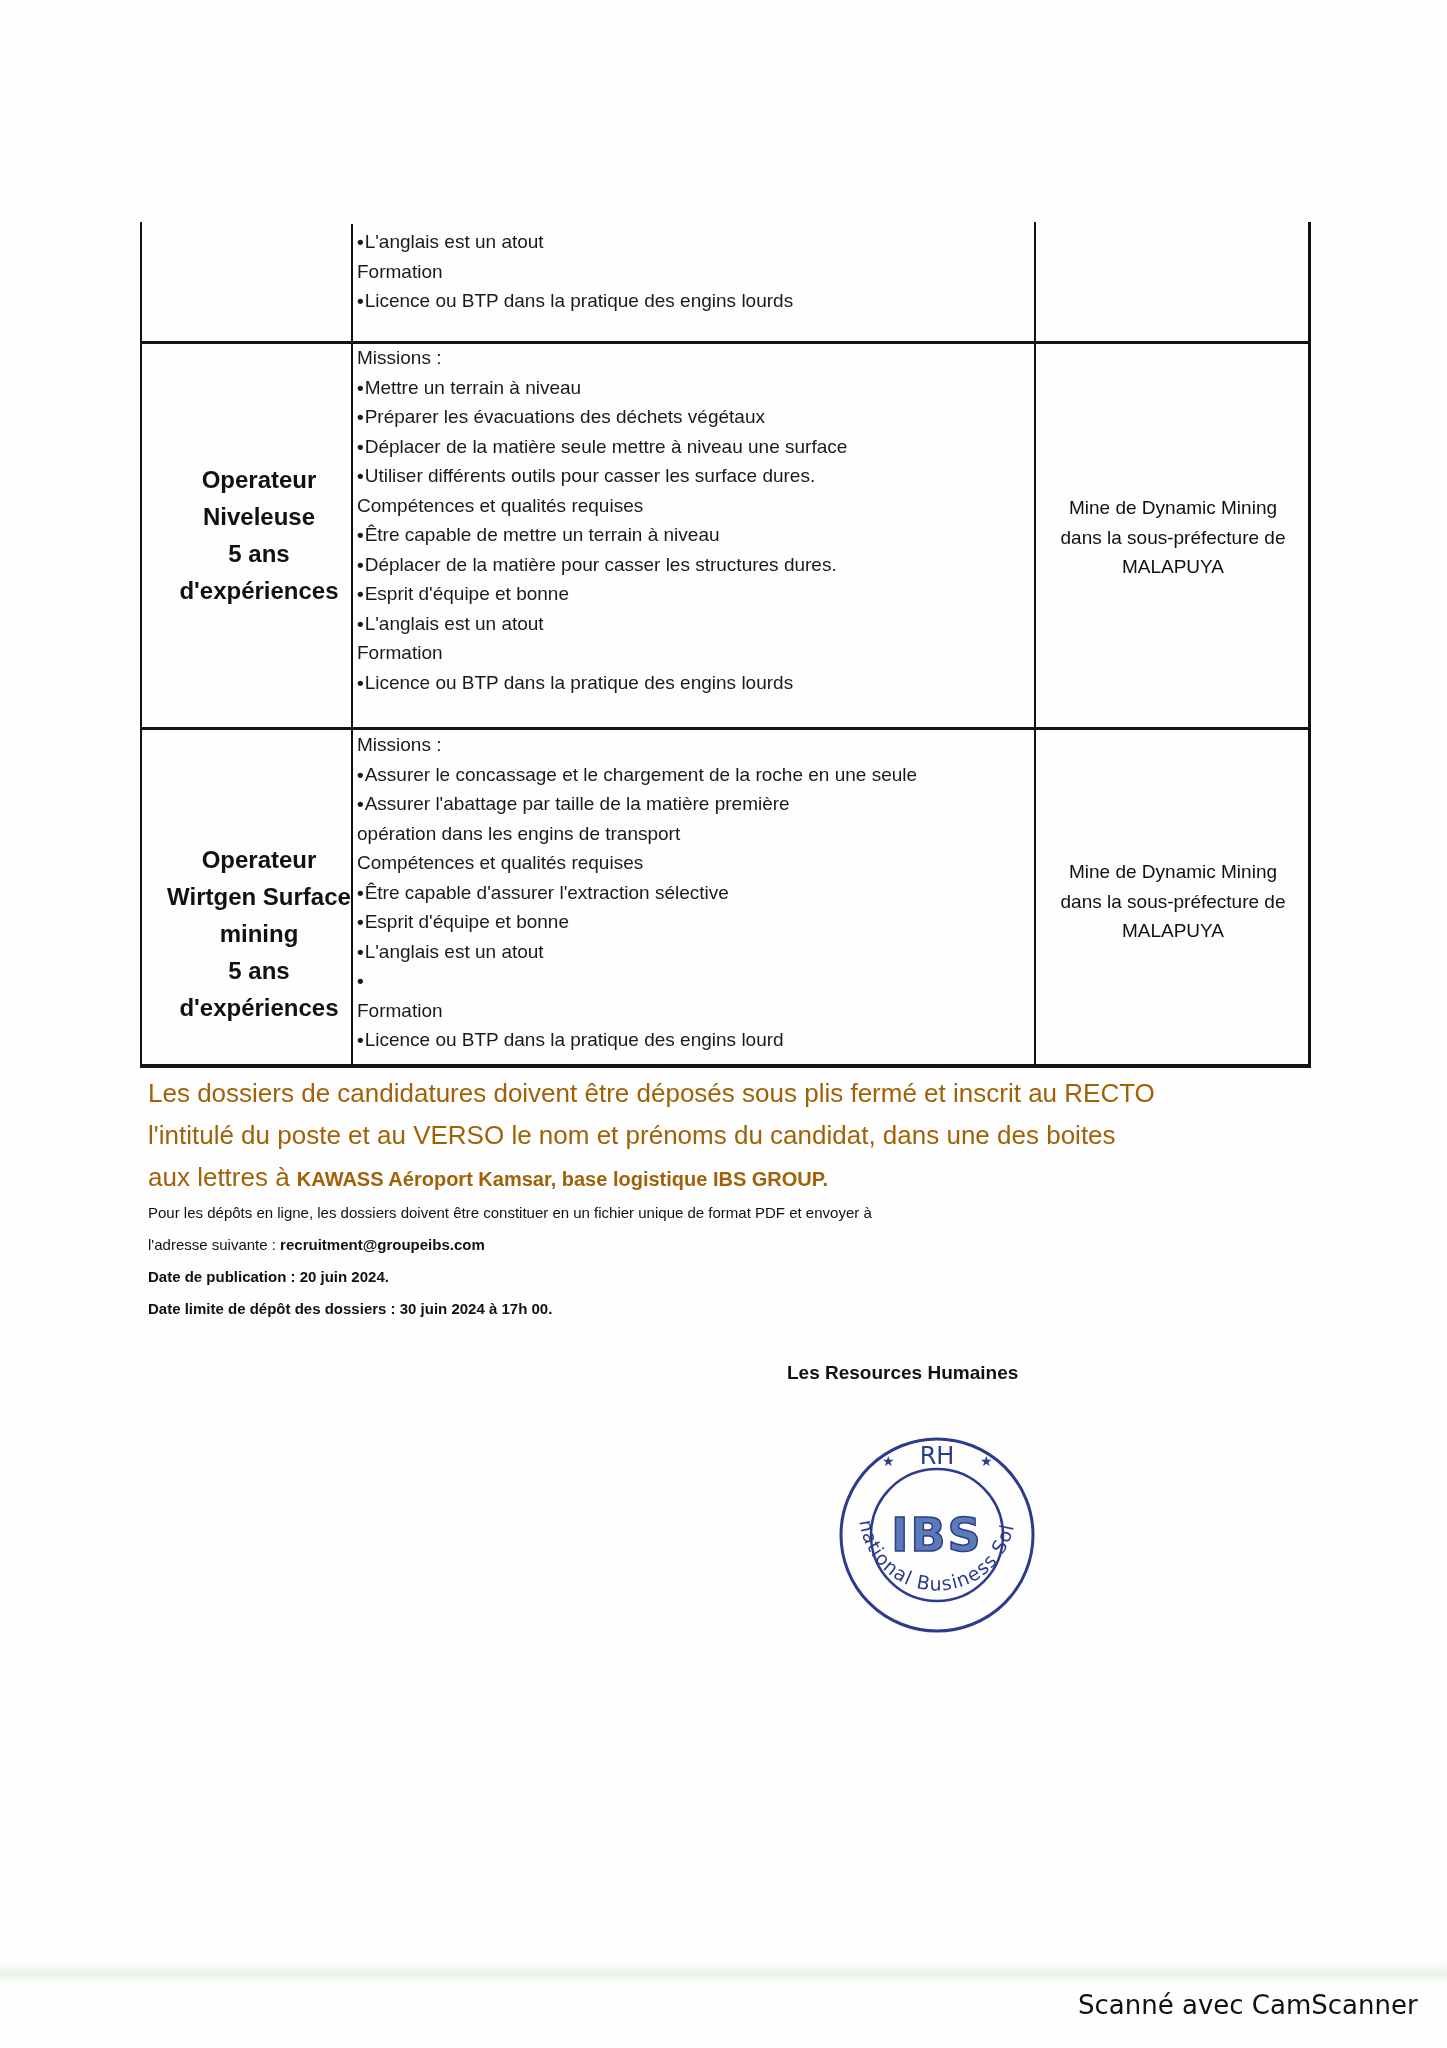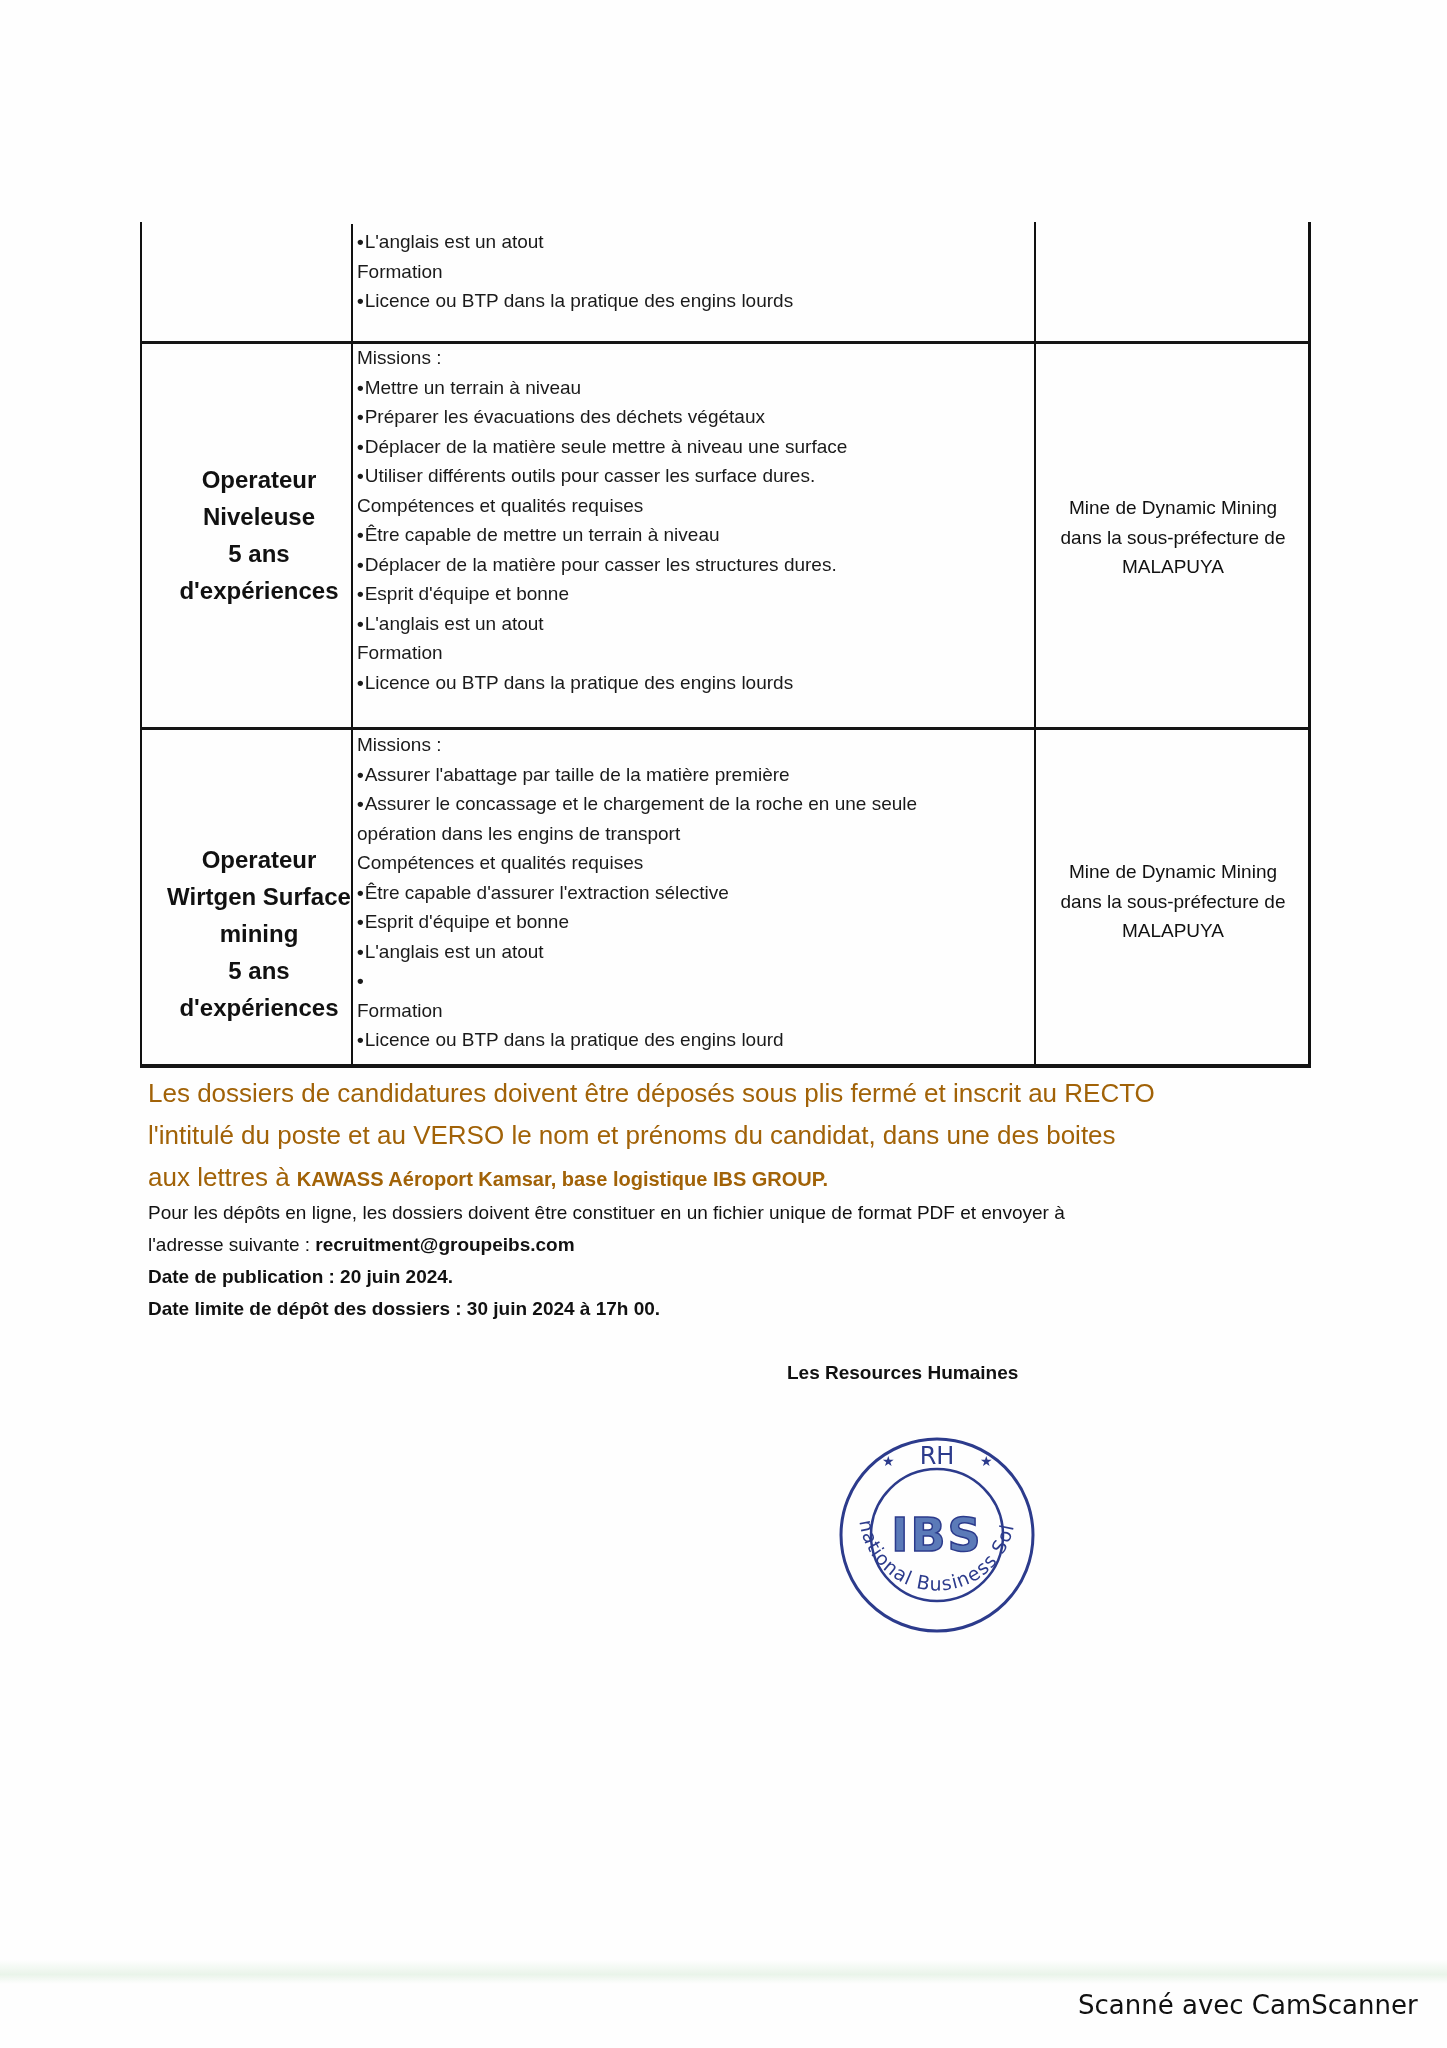--- a/index.html
+++ b/index.html
@@ -8,21 +8,21 @@
   .abs { position:absolute; }
   .vline { position:absolute; width:2px; background:#111; }
   .hline { position:absolute; height:3px; background:#151515; }
   .cell-text { position:absolute; left:357px; width:670px; font-size:19px; line-height:29.5px; white-space:nowrap; color:#1a1a1a; }
   .cell-text div { height:29.5px; }
   .bullet::before { content:"•"; font-weight:bold; margin-right:1px; }
   .title-col { position:absolute; left:142px; width:234px; text-align:center; font-weight:bold; font-size:24px; line-height:37px; color:#111; }
   .loc-col { position:absolute; left:1037px; width:272px; text-align:center; font-size:19px; line-height:29.5px; color:#111; }
   .para { position:absolute; left:148px; font-size:26px; line-height:42px; white-space:nowrap; color:#a16207;text-align:center; }
   .para .b { font-weight:bold; font-size:20px; }
-  .small { position:absolute; left:148px; font-size:19px; line-height:31.5px; white-space:nowrap; color:#111; }
+  .small { position:absolute; left:148px; font-size:15px; line-height:31.5px; white-space:nowrap; color:#111; }
   .small .b, .bold { font-weight:bold;text-align:center; }
   .signature { position:absolute; left:787px; top:1362px; font-size:19px; font-weight:bold; }
   .footer { position:absolute; left:1078px; top:1990px; font-size:26px; color:#111; font-family:"DejaVu Sans", sans-serif; }
   .scanband { position:absolute; left:0; top:1960px; width:1447px; height:24px;
               background:linear-gradient(180deg, rgba(230,242,230,0) 0%, rgba(225,240,225,0.7) 60%, rgba(230,242,230,0) 100%); }
 </style>
 </head>
 <body>
 
 <div>
@@ -70,22 +70,22 @@
 
   <div class="title-col" style="top:841px;" id="row2-title">
       <div>Operateur</div>
       <div>Wirtgen Surface</div>
       <div>mining</div>
       <div>5 ans</div>
       <div>d'expériences</div>
     </div>
   <div class="cell-text" style="top:730px;" id="row2-lines">
       <div><span>Missions :</span></div>
+      <div class="bullet"><span>Assurer le concassage et le chargement de la roche en une seule</span></div>
       <div class="bullet"><span>Assurer l'abattage par taille de la matière première</span></div>
-      <div class="bullet"><span>Assurer le concassage et le chargement de la roche en une seule</span></div>
       <div><span>opération dans les engins de transport</span></div>
       <div><span>Compétences et qualités requises</span></div>
       <div class="bullet"><span>Être capable d'assurer l'extraction sélective</span></div>
       <div class="bullet"><span>Esprit d'équipe et bonne</span></div>
       <div class="bullet"><span>L'anglais est un atout</span></div>
       <div class="bullet"><span></span></div>
       <div><span>Formation</span></div>
       <div class="bullet"><span>Licence ou BTP dans la pratique des engins lourd</span></div>
     </div>
   <div class="loc-col" style="top:857px;" id="row2-loc">

